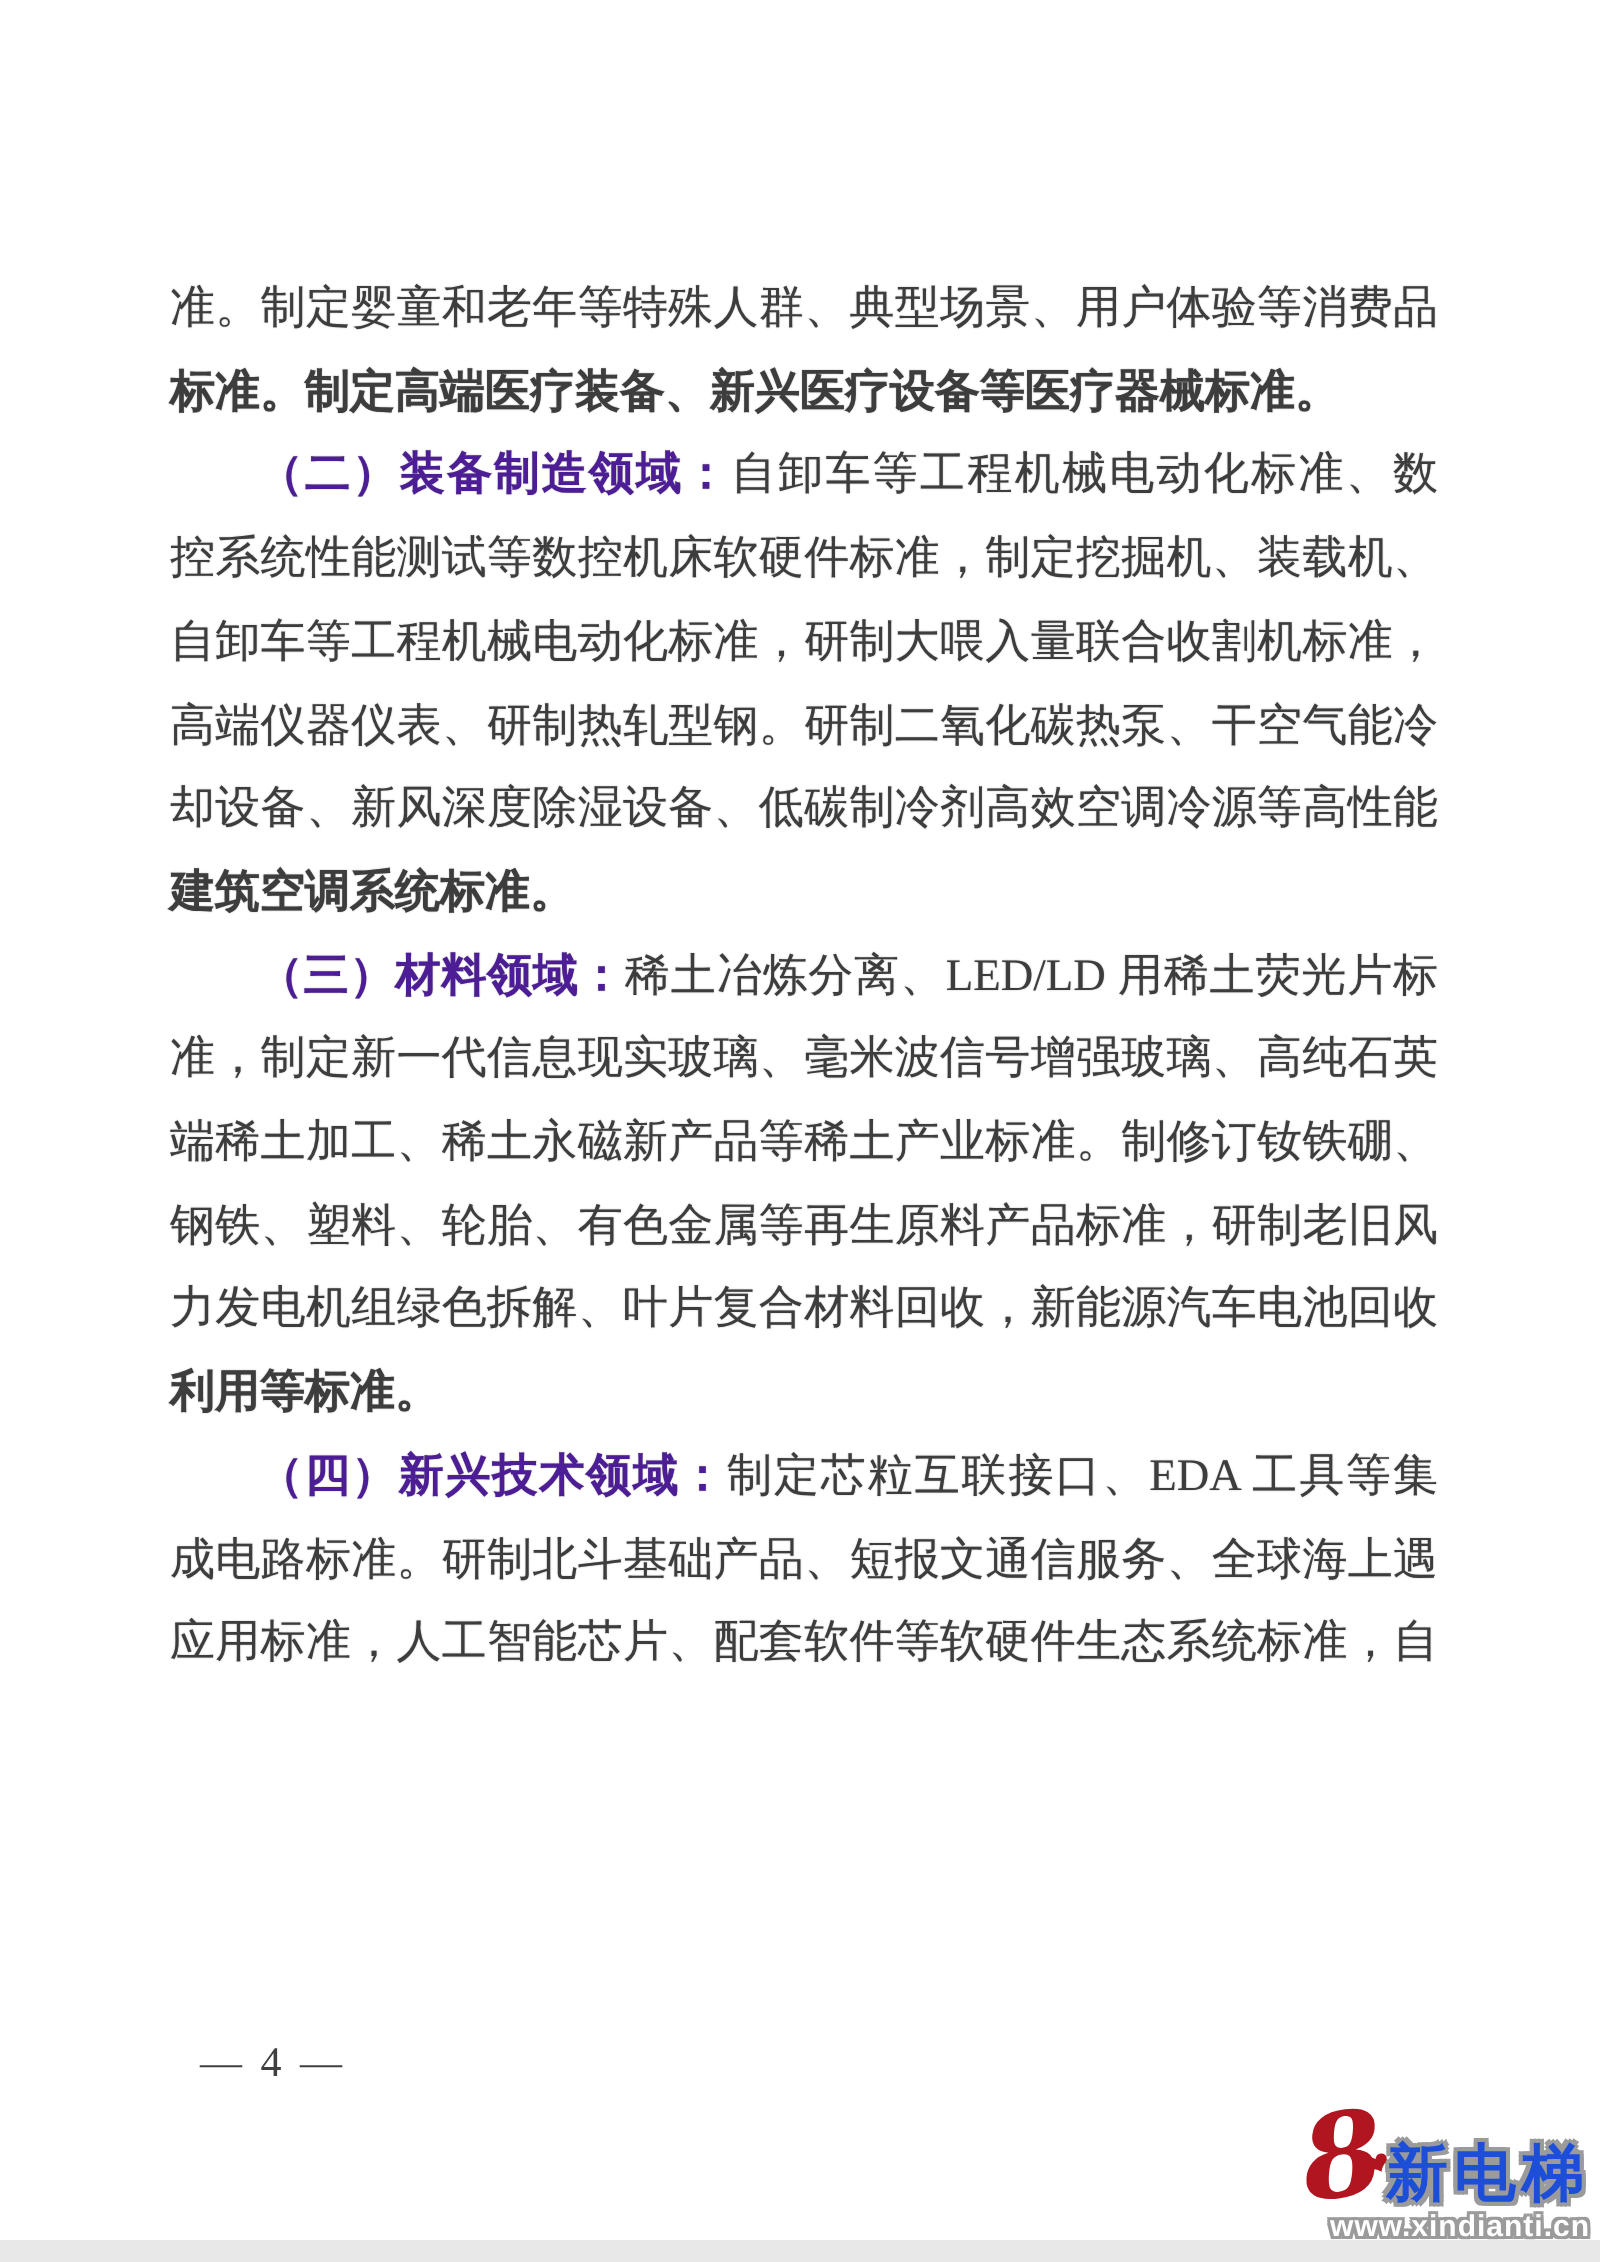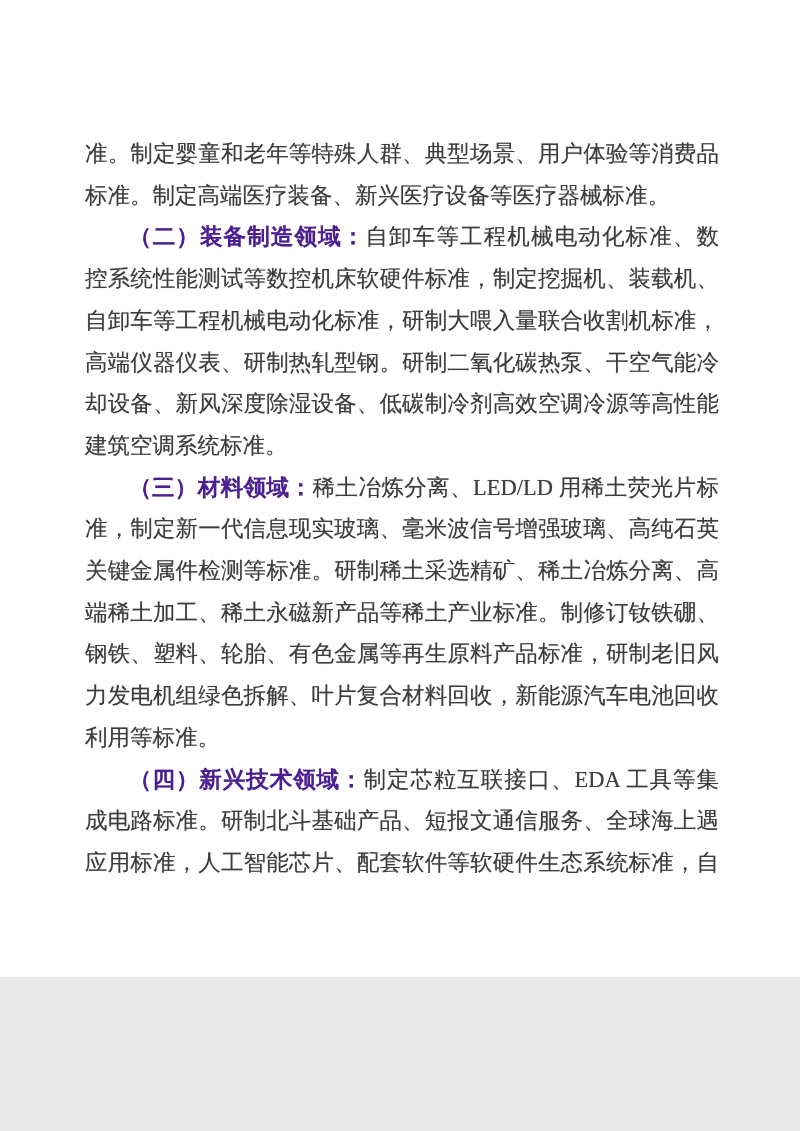--- a/index.html
+++ b/index.html
@@ -1,18 +1,18 @@
 <!DOCTYPE html>
 <html style="--ink: #3d3d3d; --wmred: #b11520; --wmgray: #9b9b9b;"><head>
 <meta charset="utf-8">
 <style>
   html,body{margin:0;padding:0;background:#e8e8e8;}
   .page{
     position:relative;
-    width:800px;height:977px;
+    width:800px;height:1120px;
     background:#ffffff;
     overflow:hidden;
     font-family:"Liberation Serif","DejaVu Serif",serif;
   }
   
   .doc{
     position:absolute;
     left:85px;top:133px;width:634px;
     font-size:22.5px;
     line-height:41.7px;
@@ -20,20 +20,21 @@
     text-shadow:0 0 0.7px rgba(70,70,70,.55);
   }
   .ln{
     text-align:justify;
     text-align-last:justify;
     white-space:nowrap-none;
   }
   .ln.pend{
     text-align:right;
     text-align-last:left;
+    font-weight:bold;
   }
   .ln.indent{ text-indent:44px; }
   .hd{
     font-family:"Liberation Sans","DejaVu Sans",sans-serif;
     font-weight:700;
     color:#4c1d95;
     font-style:normal;
   }
   
   .pageno{
@@ -115,21 +116,20 @@
 
     <div class="ln indent"><b class="hd">（二）装备制造领域：</b><span>自卸车等工程机械电动化标准、数</span></div>
     <div class="ln"><b class="hd"></b><span>控系统性能测试等数控机床软硬件标准，制定挖掘机、装载机、</span></div>
     <div class="ln"><b class="hd"></b><span>自卸车等工程机械电动化标准，研制大喂入量联合收割机标准，</span></div>
     <div class="ln"><b class="hd"></b><span>高端仪器仪表、研制热轧型钢。研制二氧化碳热泵、干空气能冷</span></div>
     <div class="ln"><b class="hd"></b><span>却设备、新风深度除湿设备、低碳制冷剂高效空调冷源等高性能</span></div>
     <div class="ln pend"><b class="hd"></b><span>建筑空调系统标准。</span></div>
 
     <div class="ln indent"><b class="hd">（三）材料领域：</b><span>稀土冶炼分离、LED/LD 用稀土荧光片标</span></div>
     <div class="ln"><b class="hd"></b><span>准，制定新一代信息现实玻璃、毫米波信号增强玻璃、高纯石英</span></div>
-    <div class="ln"><b class="hd"></b><span>关键金属件检测等标准。研制稀土采选精矿、稀土冶炼分离、高</span></div>
     <div class="ln"><b class="hd"></b><span>端稀土加工、稀土永磁新产品等稀土产业标准。制修订钕铁硼、</span></div>
     <div class="ln"><b class="hd"></b><span>钢铁、塑料、轮胎、有色金属等再生原料产品标准，研制老旧风</span></div>
     <div class="ln"><b class="hd"></b><span>力发电机组绿色拆解、叶片复合材料回收，新能源汽车电池回收</span></div>
     <div class="ln pend"><b class="hd"></b><span>利用等标准。</span></div>
 
     <div class="ln indent"><b class="hd">（四）新兴技术领域：</b><span>制定芯粒互联接口、EDA 工具等集</span></div>
     <div class="ln"><b class="hd"></b><span>成电路标准。研制北斗基础产品、短报文通信服务、全球海上遇</span></div>
     <div class="ln"><b class="hd"></b><span>应用标准，人工智能芯片、配套软件等软硬件生态系统标准，自</span></div>
 
   </div>

